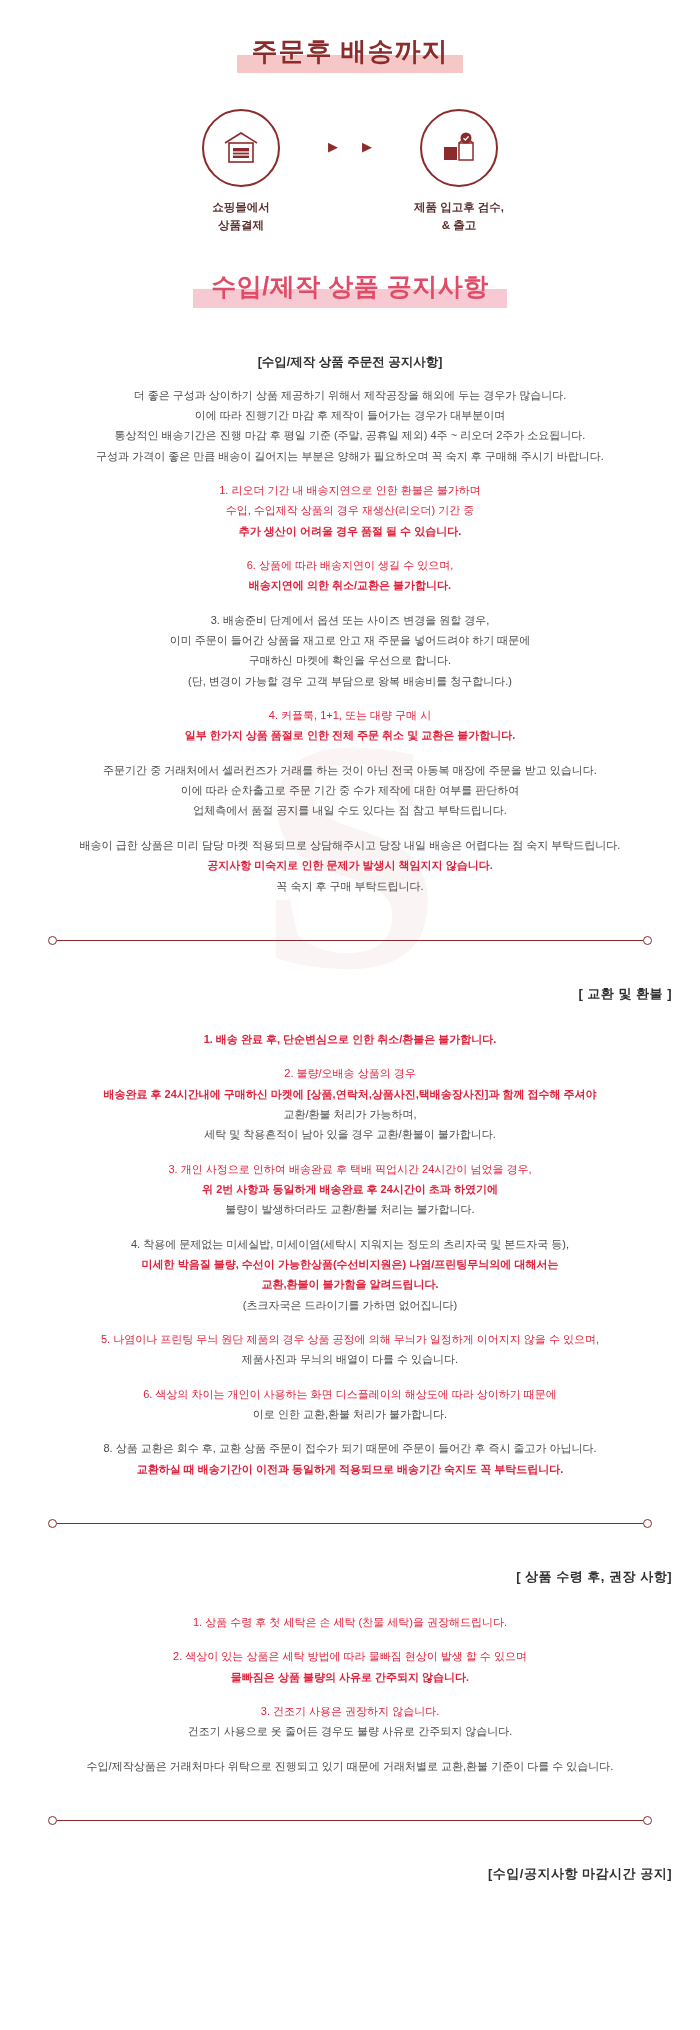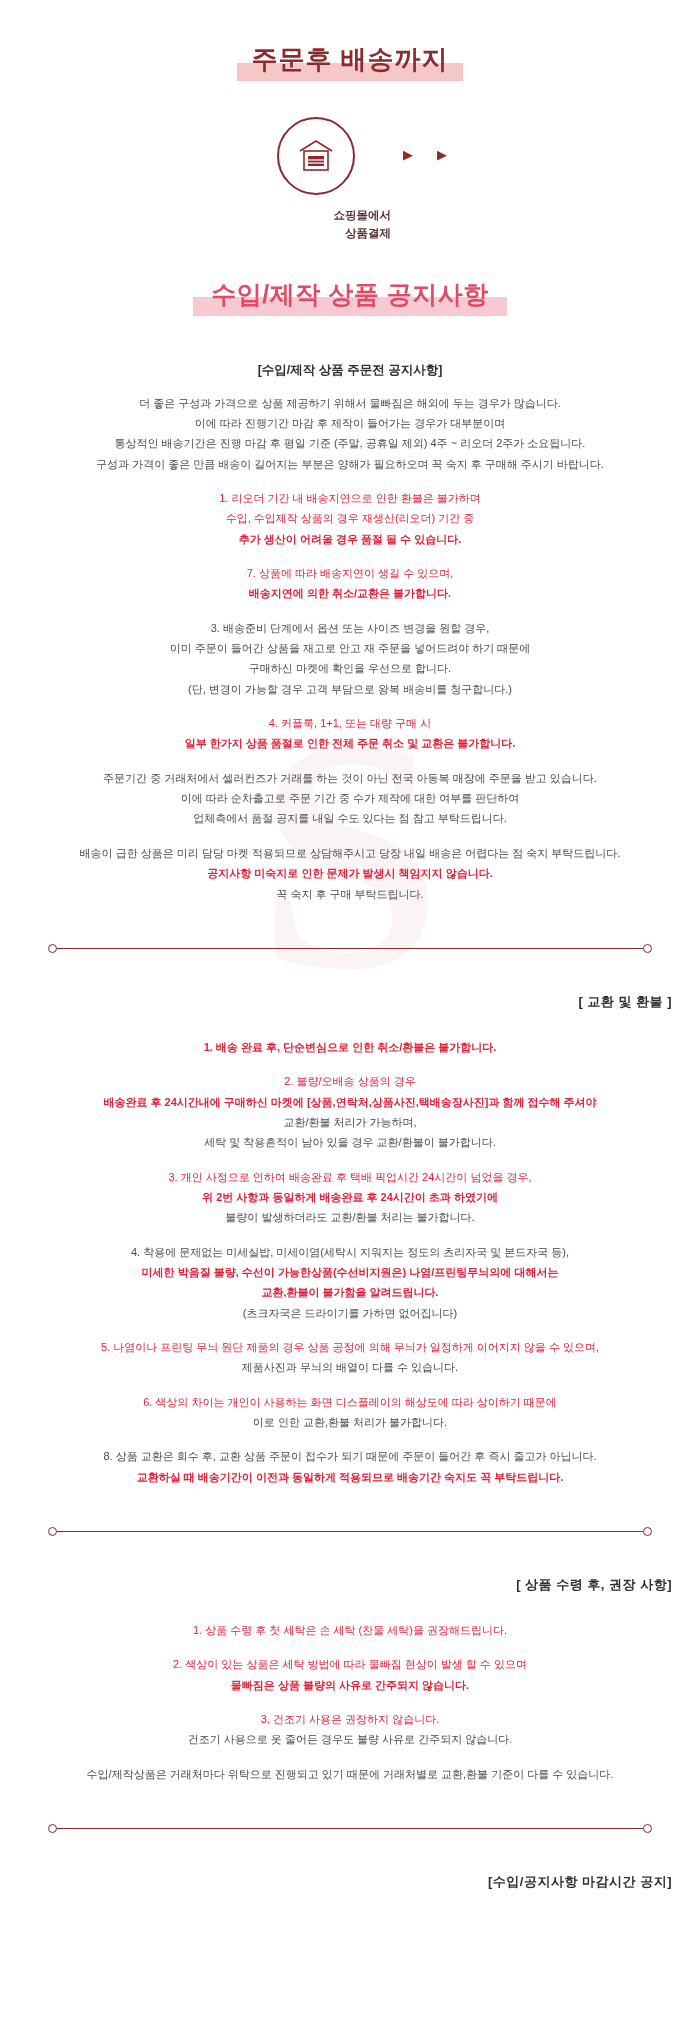--- a/index.html
+++ b/index.html
@@ -30,21 +30,21 @@
     z-index:0;
     pointer-events:none;
     user-select:none;
     font-family:"Liberation Serif",serif;
   }
   .content{position:relative;z-index:2;}
 
   
   .top-title-wrap{
     text-align:center;
-    padding-top:40px;
+    padding-top:32px;
   }
   .top-title{
     display:inline-block;
     font-size:26px;
     font-weight:bold;
     color:#8c2b2b;
     letter-spacing:1px;
     padding:2px 14px 4px 14px;
     background:linear-gradient(to bottom, rgba(255,255,255,0) 55%, #f6c7c7 55%, #f6c7c7 100%);
   }
@@ -52,21 +52,21 @@
   
   .steps{
     display:flex;
     justify-content:center;
     align-items:flex-start;
     margin-top:36px;
     gap:0px;
   }
   .step{
     width:150px;
-    text-align:right;
+    text-align:center;
   }
   .step-circle{
     width:74px;height:74px;
     border:2px solid #8c2b2b;
     border-radius:50%;
     margin:0 auto 12px auto;
     display:flex;align-items:center;justify-content:center;
     background:#fff;
   }
   .step-label{
@@ -188,33 +188,46 @@
 
       <div class="step-arrow">
           <span>▶</span>
         </div>
 
 
       <div class="step-arrow">
           <span>▶</span>
         </div>
 
+      <div class="step">
+        <div class="step-circle">
+          <svg width="42" height="38" viewBox="0 0 42 38" fill="none" stroke="#8c2b2b" stroke-width="1.5">
+            <rect x="6" y="18" width="13" height="13" fill="#8c2b2b" stroke="none"></rect>
+            <rect x="21" y="14" width="14" height="17"></rect>
+            <path d="M21 14 L28 8 L35 14"></path>
+            <circle cx="28" cy="9" r="5.5" fill="#8c2b2b" stroke="none"></circle>
+            <path d="M25.5 9.2 L27.4 11 L30.6 7.4" stroke="#fff" stroke-width="1.4"></path>
+          </svg>
+        </div>
+        <div class="step-label" style="white-space:pre-line;">제품 입고후 검수,
+&amp; 출고</div>
+      </div>
 
     </div>
 
     <div class="section-head-wrap">
       <span class="section-head">수입/제작 상품 공지사항</span>
     </div>
 
     <div class="block">
       <div class="block-title">[수입/제작 상품 주문전 공지사항]</div>
-      <p class="t" id="n1-intro"><span>더 좋은 구성과 가격으로 상품 제공하기 위해서 물빠짐은 해외에 두는 경우가 많습니다.</span><br><span>이에 따라 진행기간 마감 후 제작이 들어가는 경우가 대부분이며</span><br><span>통상적인 배송기간은 진행 마감 후 평일 기준 (주말, 공휴일 제외) 4주 ~ 리오더 2주가 소요됩니다.</span><br><span>구성과 가격이 좋은 만큼 배송이 길어지는 부분은 양해가 필요하오며 꼭 숙지 후 구매해 주시기 바랍니다.</span></p>
+      <p class="t" id="n1-intro"><span>더 좋은 구성과 상이하기 상품 제공하기 위해서 제작공장을 해외에 두는 경우가 많습니다.</span><br><span>이에 따라 진행기간 마감 후 제작이 들어가는 경우가 대부분이며</span><br><span>통상적인 배송기간은 진행 마감 후 평일 기준 (주말, 공휴일 제외) 4주 ~ 리오더 2주가 소요됩니다.</span><br><span>구성과 가격이 좋은 만큼 배송이 길어지는 부분은 양해가 필요하오며 꼭 숙지 후 구매해 주시기 바랍니다.</span></p>
       <div id="n1-items">
           <p class="t sp"><span class="redn">1. 리오더 기간 내 배송지연으로 인한 환불은 불가하며</span><br><span class="redn">수입, 수입제작 상품의 경우 재생산(리오더) 기간 중</span><br><span class="red">추가 생산이 어려울 경우 품절 될 수 있습니다.</span></p>
-          <p class="t sp"><span class="redn">7. 상품에 따라 배송지연이 생길 수 있으며,</span><br><span class="red">배송지연에 의한 취소/교환은 불가합니다.</span></p>
+          <p class="t sp"><span class="redn">6. 상품에 따라 배송지연이 생길 수 있으며,</span><br><span class="red">배송지연에 의한 취소/교환은 불가합니다.</span></p>
           <p class="t sp"><span>3. 배송준비 단계에서 옵션 또는 사이즈 변경을 원할 경우,</span><br><span>이미 주문이 들어간 상품을 재고로 안고 재 주문을 넣어드려야 하기 때문에</span><br><span>구매하신 마켓에 확인을 우선으로 합니다.</span><br><span>(단, 변경이 가능할 경우 고객 부담으로 왕복 배송비를 청구합니다.)</span></p>
           <p class="t sp"><span class="redn">4. 커플룩, 1+1, 또는 대량 구매 시</span><br><span class="red">일부 한가지 상품 품절로 인한 전체 주문 취소 및 교환은 불가합니다.</span></p>
         </div>
       <p class="t sp" id="n1-outro1"><span>주문기간 중 거래처에서 셀러컨즈가 거래를 하는 것이 아닌 전국 아동복 매장에 주문을 받고 있습니다.</span><br><span>이에 따라 순차출고로 주문 기간 중 수가 제작에 대한 여부를 판단하여</span><br><span>업체측에서 품절 공지를 내일 수도 있다는 점 참고 부탁드립니다.</span></p>
       <p class="t sp" id="n1-outro2"><span>배송이 급한 상품은 미리 담당 마켓 적용되므로 상담해주시고 당장 내일 배송은 어렵다는 점 숙지 부탁드립니다.</span><br><span class="red">공지사항 미숙지로 인한 문제가 발생시 책임지지 않습니다.</span><br><span>꼭 숙지 후 구매 부탁드립니다.</span></p>
     </div>
 
     <div class="divider">
       <span class="dot l"></span>
       <span class="line"></span>

